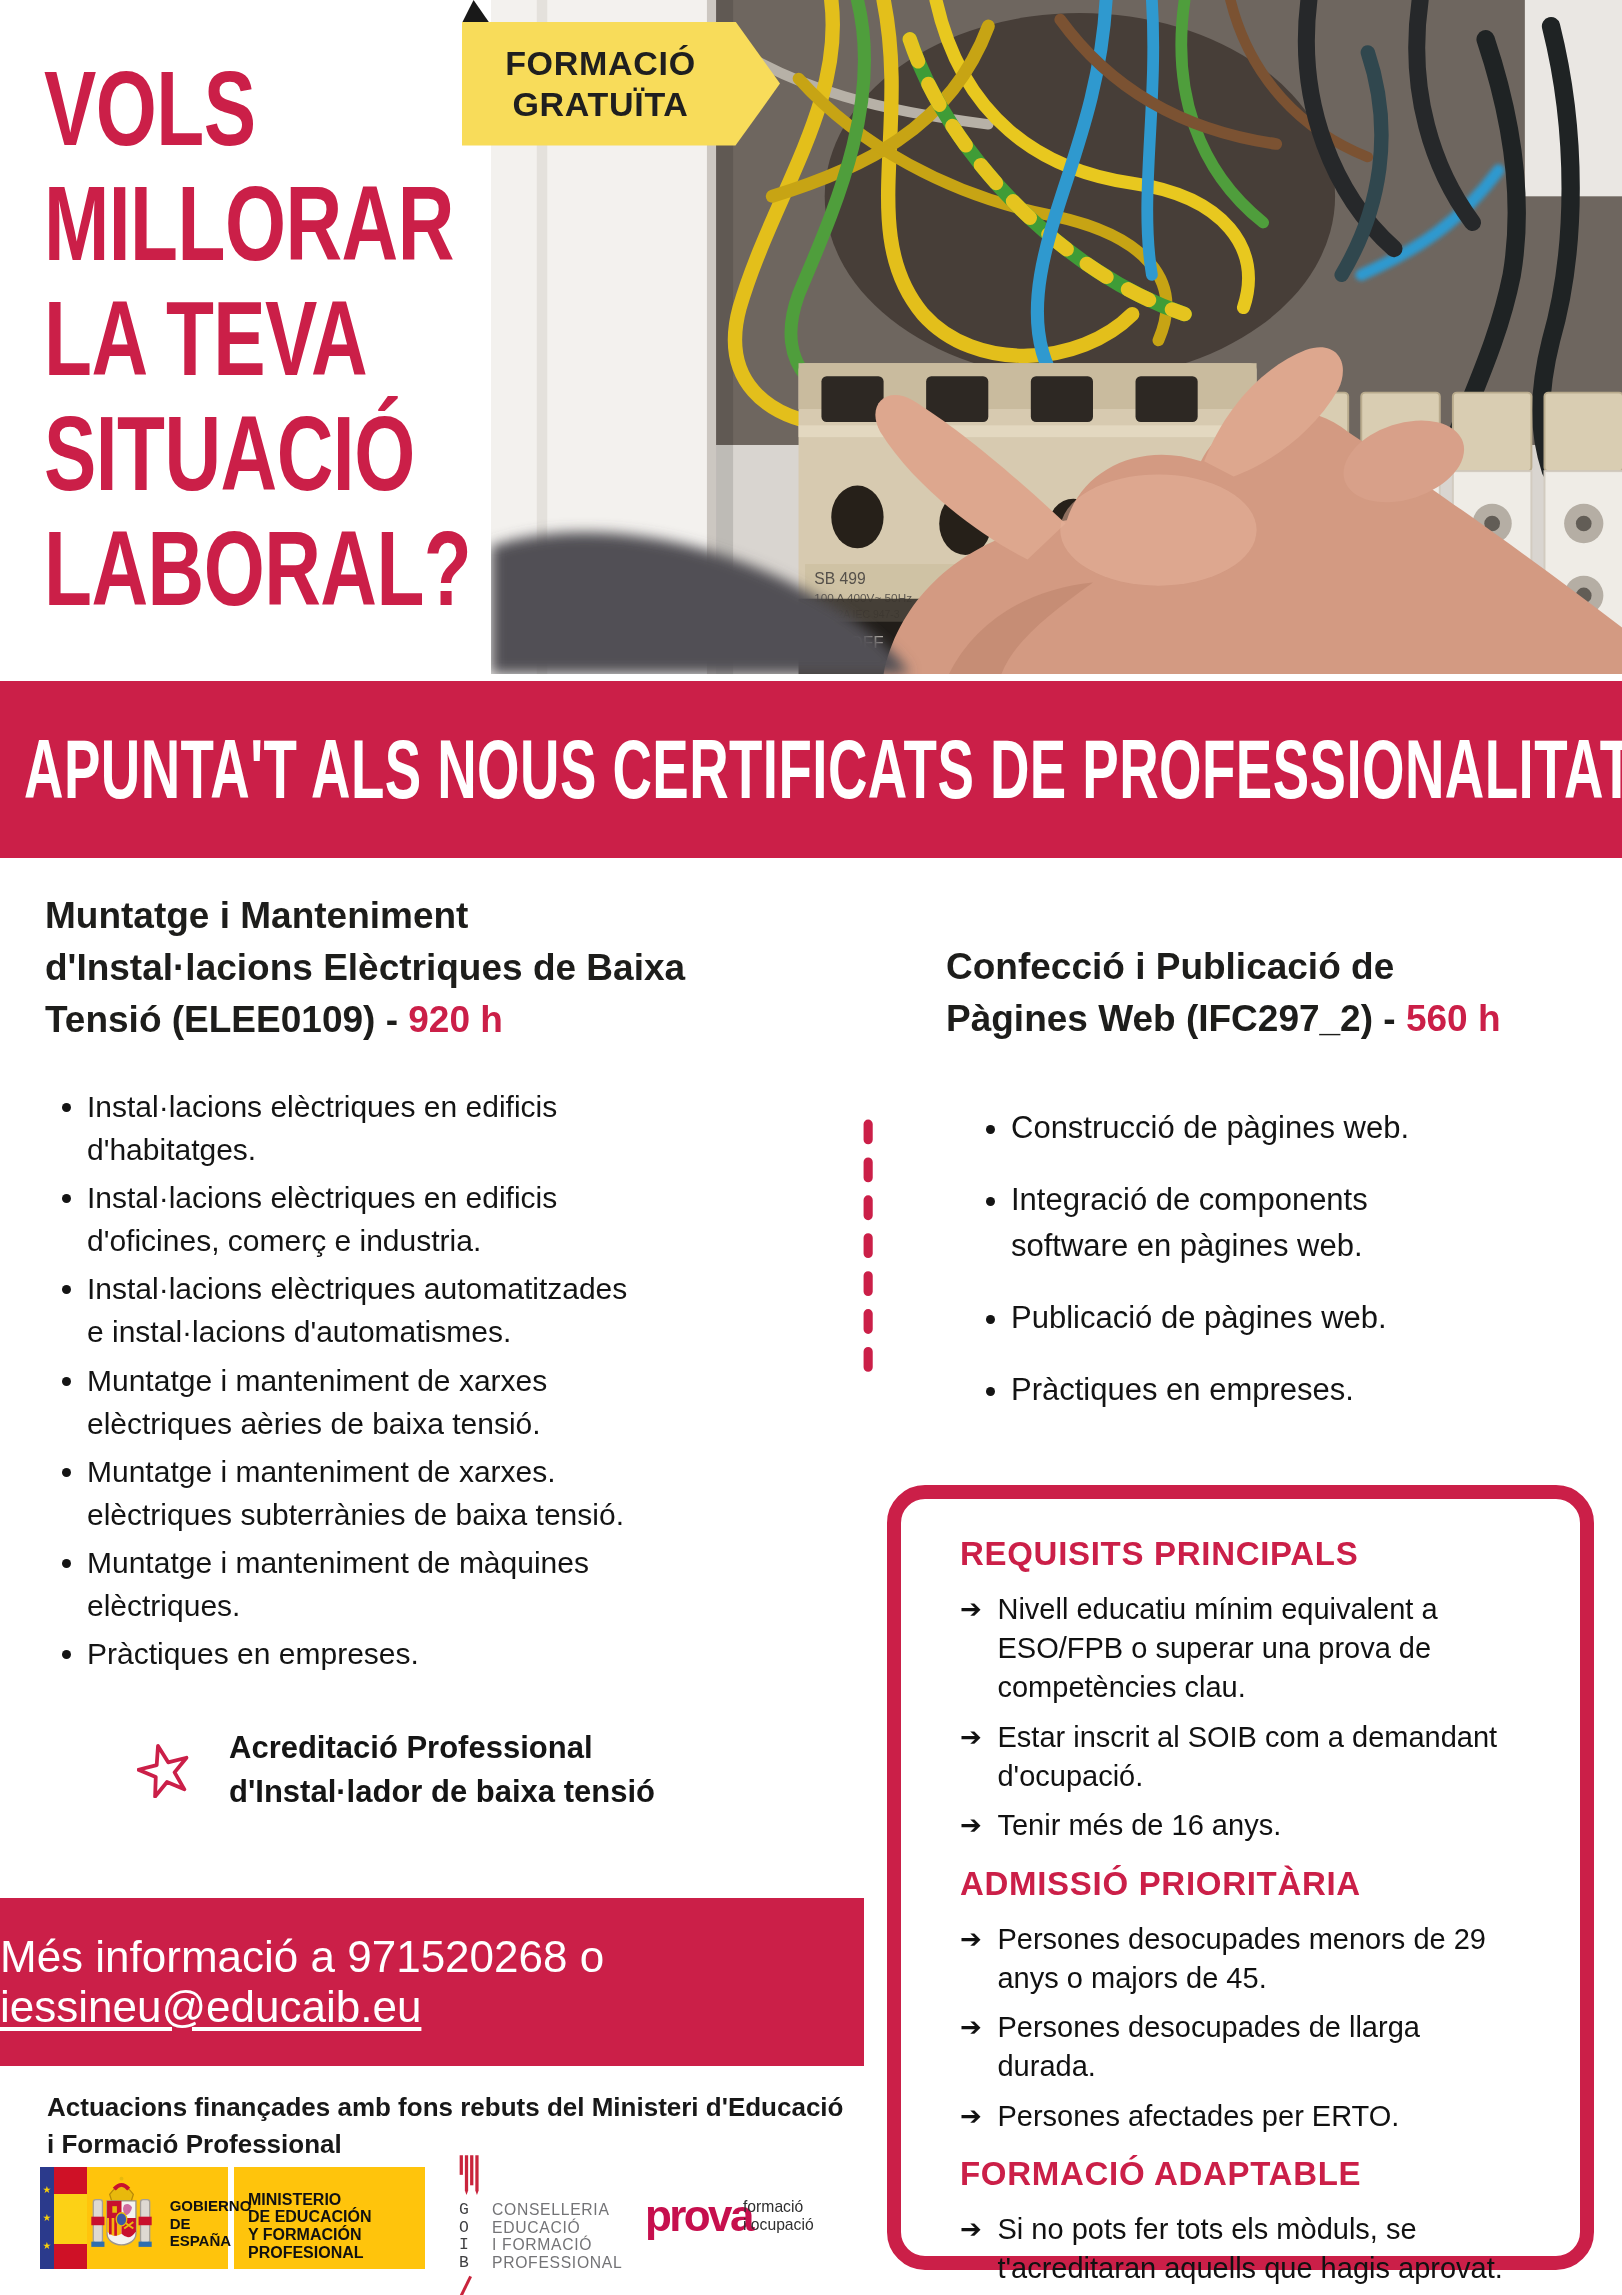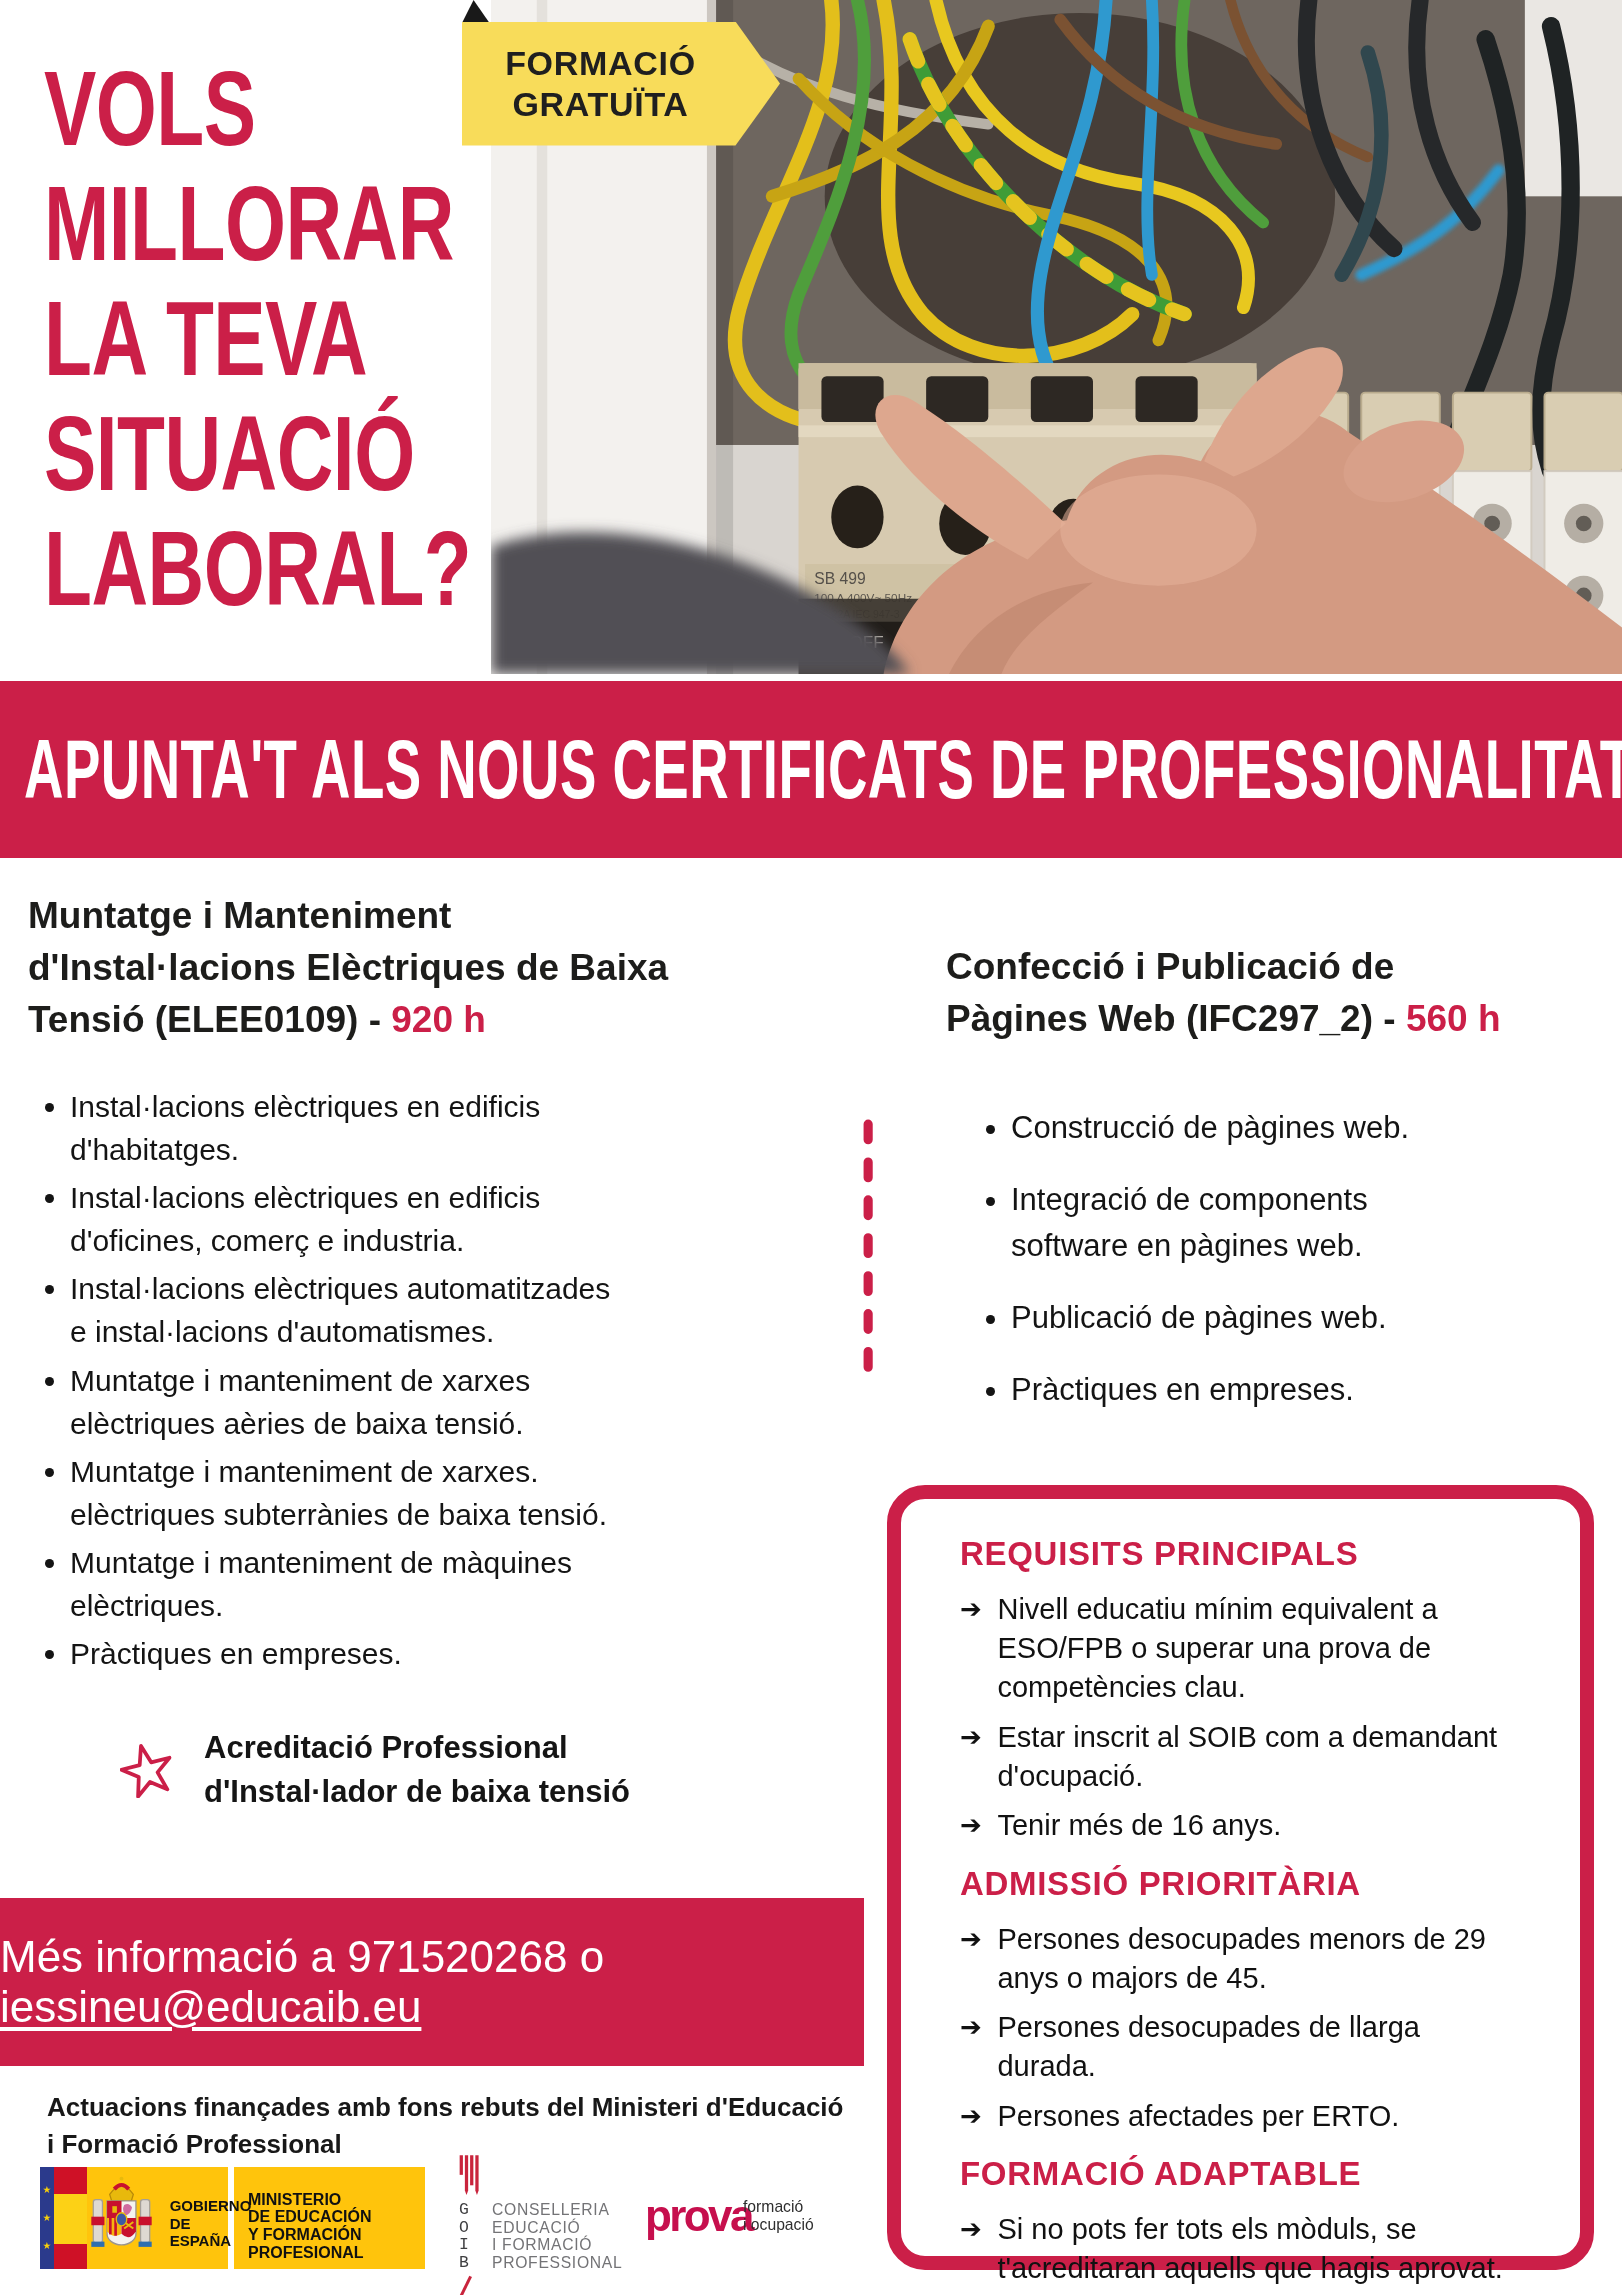--- a/index.html
+++ b/index.html
@@ -37,32 +37,32 @@
     display:flex;align-items:center;
   }
   .banner .banner-text{
     color:#fff;font-size:84px;font-weight:700;letter-spacing:0.7px;white-space:nowrap;
     transform:scaleX(.65);transform-origin:left center;margin-left:23.6px;
   }
 
   
   .course-title{font-size:37px;line-height:52px;font-weight:700;color:#1d1d1b;}
   .course-title .hours{color:#cb1f48;}
-  .col-left{position:absolute;left:28px;top:890px;width:818px;}
+  .col-left{position:absolute;left:45px;top:890px;width:818px;}
   .col-right{position:absolute;left:946px;top:941px;width:654px;}
 
   ul.bullets{margin:39px 0 0 0;padding:0 0 0 42px;}
   ul.bullets li{
     font-size:30px;line-height:43px;margin-bottom:5.2px;white-space:pre-line;color:#141414;
   }
   .col-right ul.bullets{margin-top:60px;padding-left:65px;}
   .col-right ul.bullets li{font-size:31px;line-height:46px;margin-bottom:26px;}
 
   
-  .accred{margin-top:51px;margin-left:92px;display:flex;align-items:center;gap:30px;}
+  .accred{margin-top:51px;margin-left:92px;display:flex;align-items:center;gap:38px;}
   .accred-text div{font-size:31px;line-height:44px;font-weight:700;color:#151515;}
 
   
   .divider{position:absolute;left:859px;top:1116px;width:18.3px;height:275px;}
 
   
   .info-box{
     position:absolute;left:887px;top:1485px;width:707px;height:785px;box-sizing:border-box;
     border:14.4px solid #cb1f48;border-radius:38px;background:#fff;padding:31px 30px 0 59px;
   }

